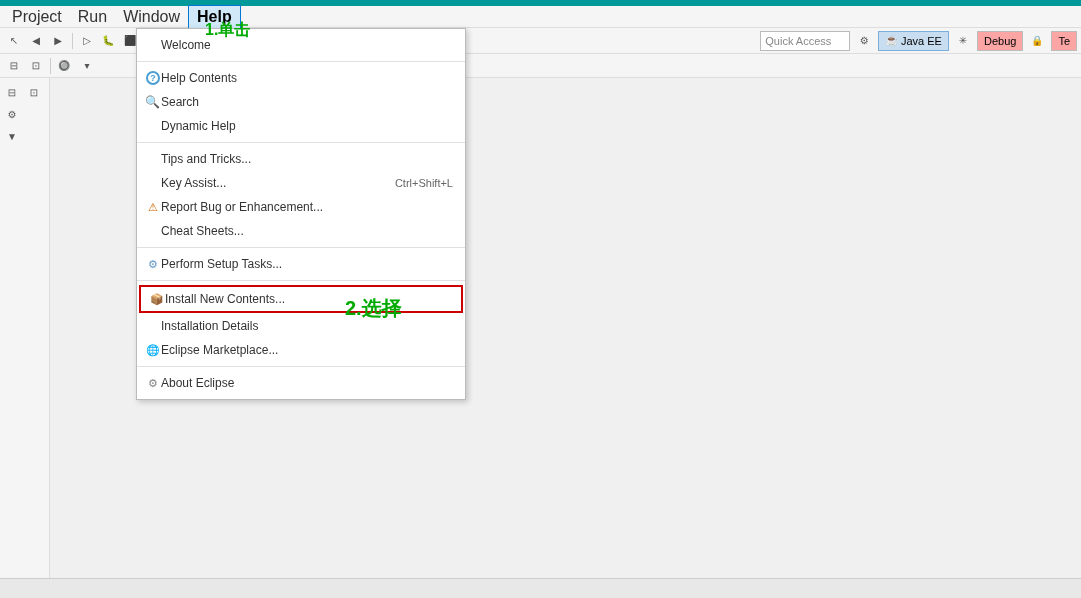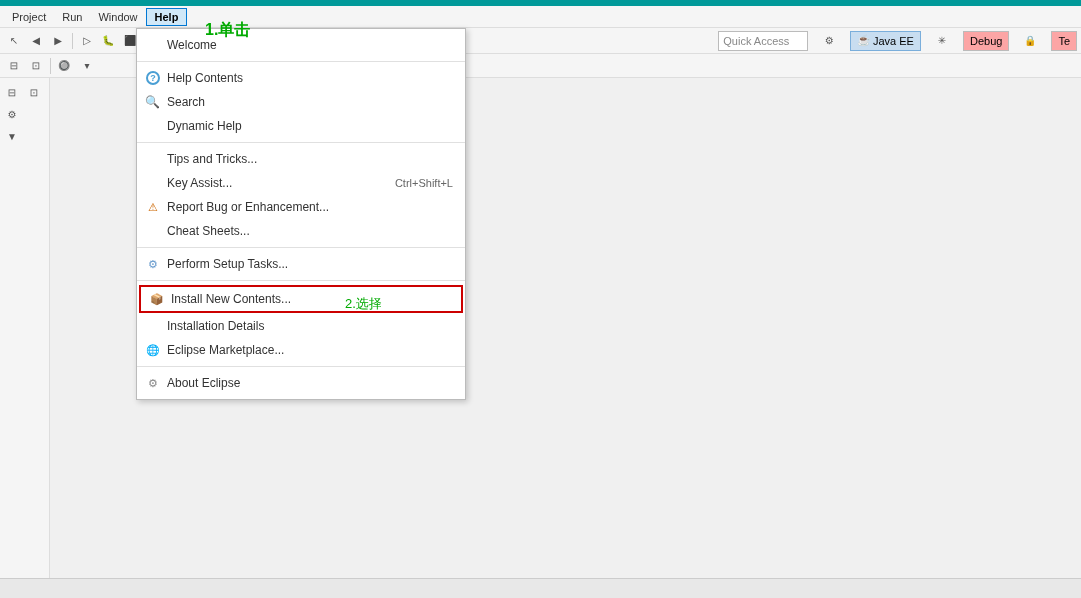--- a/index.html
+++ b/index.html
@@ -25,21 +25,21 @@
       background: #f5f5f5;
       height: 22px;
       display: flex;
       align-items: center;
       border-bottom: 1px solid #ddd;
       padding: 0 4px;
     }
     .menu-item {
       padding: 2px 8px;
       cursor: pointer;
-      font-size: 11px;
+      font-size: 16px;
       color: #333;
     }
     .menu-item.help-active {
       background: #d0e8f8;
       border: 1px solid #0078d4;
       color: #000;
       font-weight: bold;
     }
 
     
@@ -66,21 +66,21 @@
     .toolbar-separator {
       width: 1px;
       height: 16px;
       background: #ccc;
       margin: 0 2px;
     }
     .toolbar-right {
       margin-left: auto;
       display: flex;
       align-items: center;
-      gap: 11px;
+      gap: 4px;
     }
     .quick-access-box {
       border: 1px solid #bbb;
       background: white;
       height: 20px;
       width: 90px;
       display: flex;
       align-items: center;
       padding: 0 4px;
       font-size: 11px;
@@ -178,21 +178,20 @@
       z-index: 1000;
       padding: 4px 0;
     }
     .dropdown-item {
       display: flex;
       align-items: center;
       padding: 4px 12px 4px 8px;
       cursor: pointer;
       font-size: 12px;
       color: #333;
-      gap: 6px;
       min-height: 22px;
     }
     .dropdown-item .shortcut {
       margin-left: auto;
       color: #666;
       font-size: 11px;
     }
     .dropdown-separator {
       height: 1px;
       background: #e0e0e0;
@@ -222,22 +221,22 @@
       color: #00aa00;
       font-size: 16px;
       font-weight: bold;
       z-index: 2000;
     }
     .annotation-2 {
       position: absolute;
       top: 295px;
       left: 345px;
       color: #00aa00;
-      font-size: 13px;
-      font-weight: normal;
+      font-size: 20px;
+      font-weight: bold;
       z-index: 2000;
     }
     .install-box {
       border: 2px solid #cc0000 !important;
       background: #fff !important;
     }
   </style>
 </head>
 <body>
 

